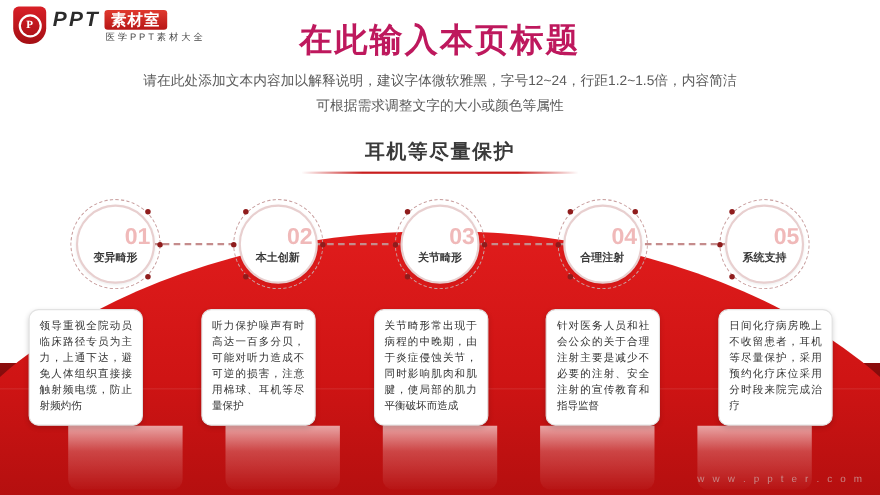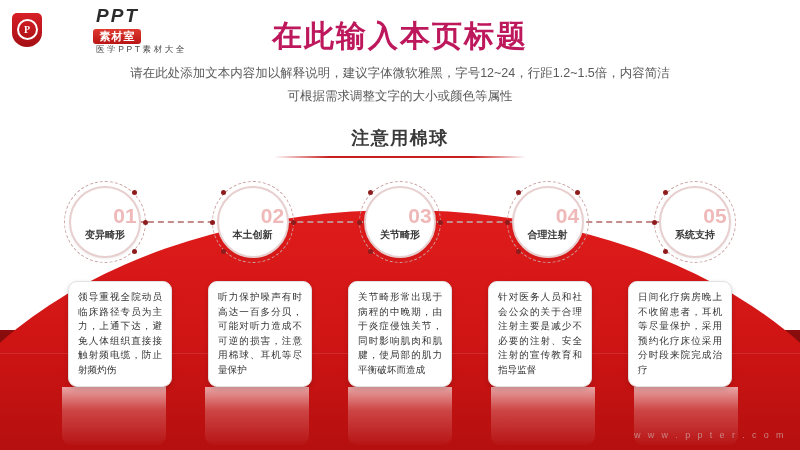--- a/index.html
+++ b/index.html
@@ -40,28 +40,28 @@
     border-radius:5px 5px 50% 50% / 5px 5px 42% 42%;
     display:flex;align-items:center;justify-content:center;
   }
   .shield .ring{
     width:17px;height:17px;border-radius:50%;
     border:2px solid #fff;display:flex;align-items:center;justify-content:center;
     font-size:10px;font-weight:bold;color:#fff;line-height:1;
     font-family:"Liberation Serif",serif;
   }
   .logo-txt{display:flex;flex-direction:column;gap:1px;}
-  .logo-row1{display:flex;align-items:center;gap:4px;flex-direction:column;}
+  .logo-row1{display:flex;align-items:center;gap:4px;}
   .logo-ppt{
     font-size:19px;font-weight:bold;font-style:italic;color:#2b2b2b;
     letter-spacing:2px;line-height:1;
   }
   .logo-badge{
     background:linear-gradient(180deg,#e03a2f 0%,#b81616 100%);
-    color:#fff;font-size:11px;font-weight:bold;letter-spacing:1px;
+    color:#fff;font-size:14px;font-weight:bold;letter-spacing:1px;
     padding:2px 6px;border-radius:3px;line-height:1;
   }
   .logo-sub{
     font-size:8.5px;color:#4a4a4a;letter-spacing:2.6px;line-height:1;margin-left:48px;
   }
 
   .title{
     position:absolute;top:16px;left:0;right:0;text-align:center;z-index:20;
     font-size:30px;font-weight:bold;color:#be185d;letter-spacing:2px;
   }
@@ -120,22 +120,22 @@
   }
   .dot.tl{left:9px;top:9px;}
   .dot.tr{right:9px;top:9px;}
   .dot.bl{left:9px;bottom:9px;}
   .dot.br{right:9px;bottom:9px;}
   .dot.l{left:-2px;top:50%;margin-top:-2.5px;}
   .dot.r{right:-2px;top:50%;margin-top:-2.5px;}
 
   
   .cards{
-    position:absolute;left:0;right:0;top:281px;height:106px;z-index:12;
-    display:flex;justify-content:space-between;padding:0 68px;box-sizing:border-box;
+    position:absolute;left:0;right:17px;top:281px;height:106px;z-index:12;
+    display:flex;justify-content:space-between;padding:0 26px;box-sizing:border-box;
   }
   .card{
     width:104px;height:106px;box-sizing:border-box;flex:0 0 auto;
     background:#ffffff;border-radius:9px;
     border:1px solid #e2e2e2;
     box-shadow:0 2px 5px rgba(0,0,0,0.16);
     padding:8px 9px;
     font-size:9.6px;line-height:1.52;color:#333333;
     overflow:hidden;text-align:justify;
   }
@@ -178,21 +178,21 @@
     </div>
   </div>
 
   <div class="title">在此输入本页标题</div>
   <div class="subtitle">
     <div>请在此处添加文本内容加以解释说明，建议字体微软雅黑，字号12~24，行距1.2~1.5倍，内容简洁</div>
     <div>可根据需求调整文字的大小或颜色等属性</div>
   </div>
 
   <div class="section-wrap">
-    <div class="section-title">注意用棉球</div>
+    <div class="section-title">耳机等尽量保护</div>
     <div class="section-rule"></div>
   </div>
 
   <div class="connector"></div>
 
   <div class="circles">
 
     <div class="node">
       <div class="dash-ring"></div>
       <div class="solid-ring">

